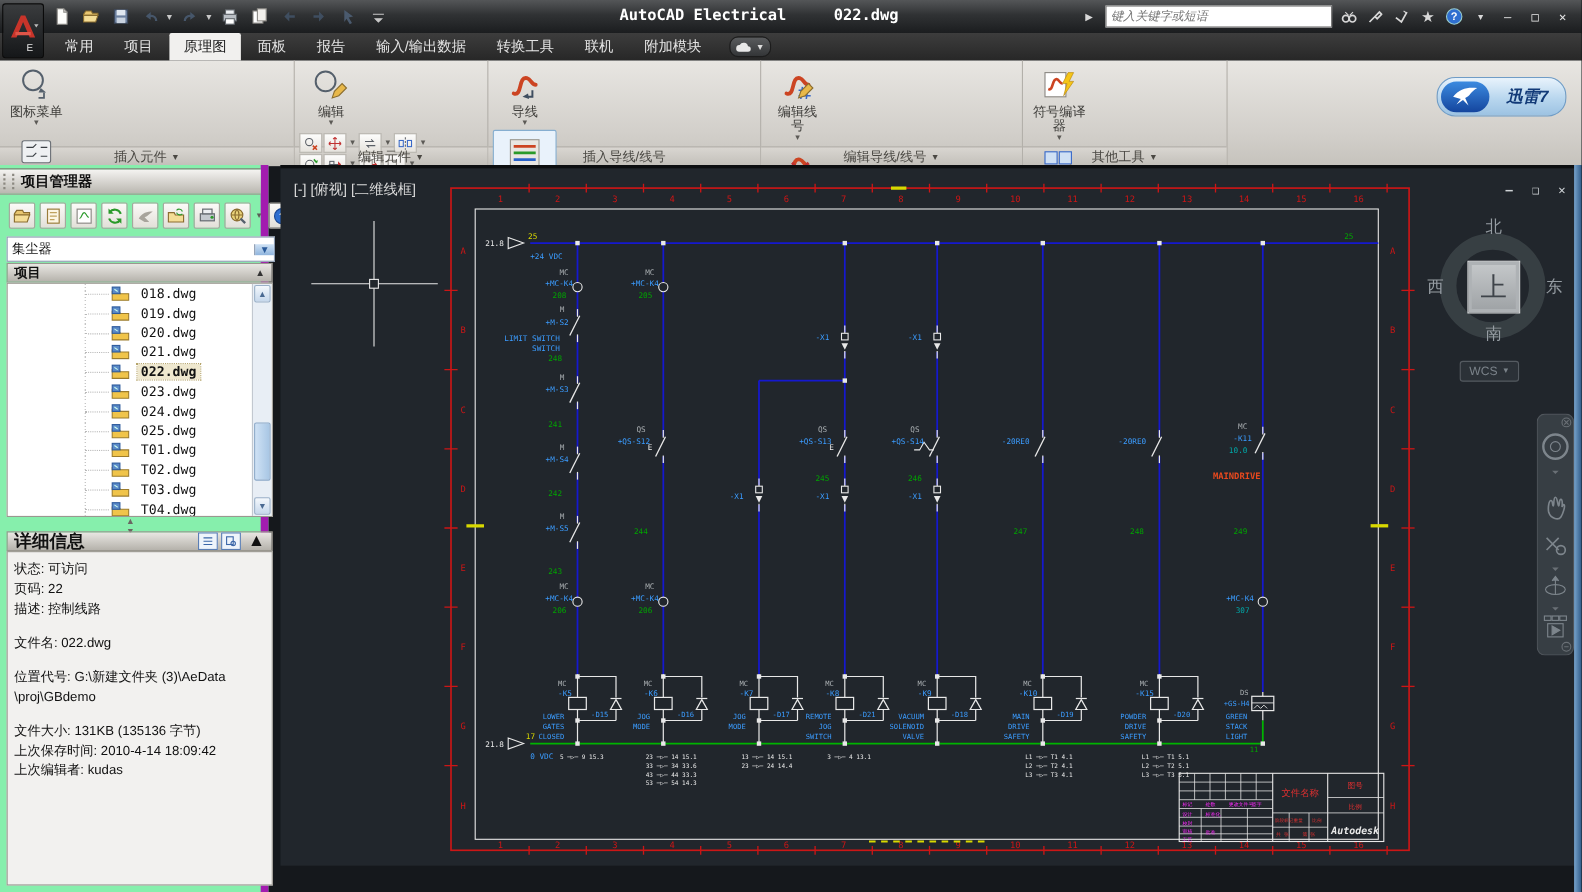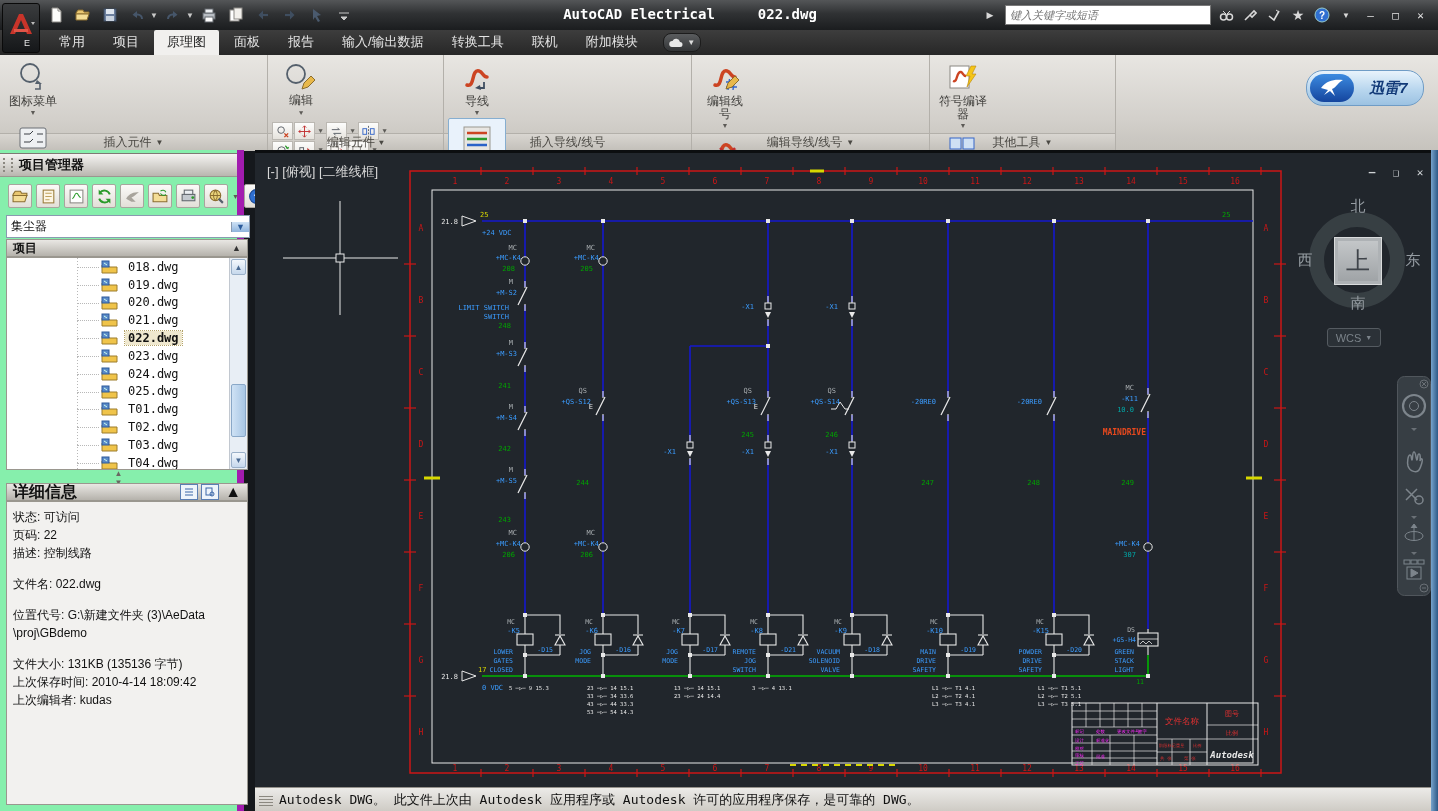--- a/index.html
+++ b/index.html
@@ -325,21 +325,21 @@
               </span>
               <span class="sdd">▼</span>
             </div>
           </div>
         </div>
         <div class="rlabel">
           <span>插入元件</span>
           <span style="font-size:8px;">▼</span>
         </div>
       </div>
-      <div class="rgroup" style="width: 176px; font-family: Liberation Mono, monospace;">
+      <div class="rgroup" style="width: 176px;">
         <div class="rbody">
           <div class="bigbtn">
             <span class="bicon">
               <svg width="32" height="32" viewBox="0 0 32 32">
                 <circle cx="11" cy="13" r="9" fill="none" stroke="#55606c" stroke-width="1.8"></circle>
                 <path d="M17 28l2-6 7-7 4 4-7 7-6 2z" fill="#e8b84a" stroke="#8a6d2f"></path>
               </svg>
             </span>
             <span class="blabel">
               <div>编辑</div>
@@ -1395,19 +1395,15 @@
         <circle cx="27" cy="8" r="4"></circle>
           <path d="M25 6l4 4M29 6l-4 4"></path>
       </g>
       <g stroke="#6a7076" fill="none">
         <circle cx="27" cy="212" r="4"></circle>
           <path d="M25 212h4"></path>
       </g>
     </svg>
   </div>
 
-  <div id="statusbar">
-    <span id="sb-grip"></span>
-    <span id="sb-text">Autodesk DWG。  此文件上次由 Autodesk 应用程序或 Autodesk 许可的应用程序保存，是可靠的 DWG。</span>
-  </div>
 
   <div id="rightedge"></div>
 </div>
 
 </body></html>

